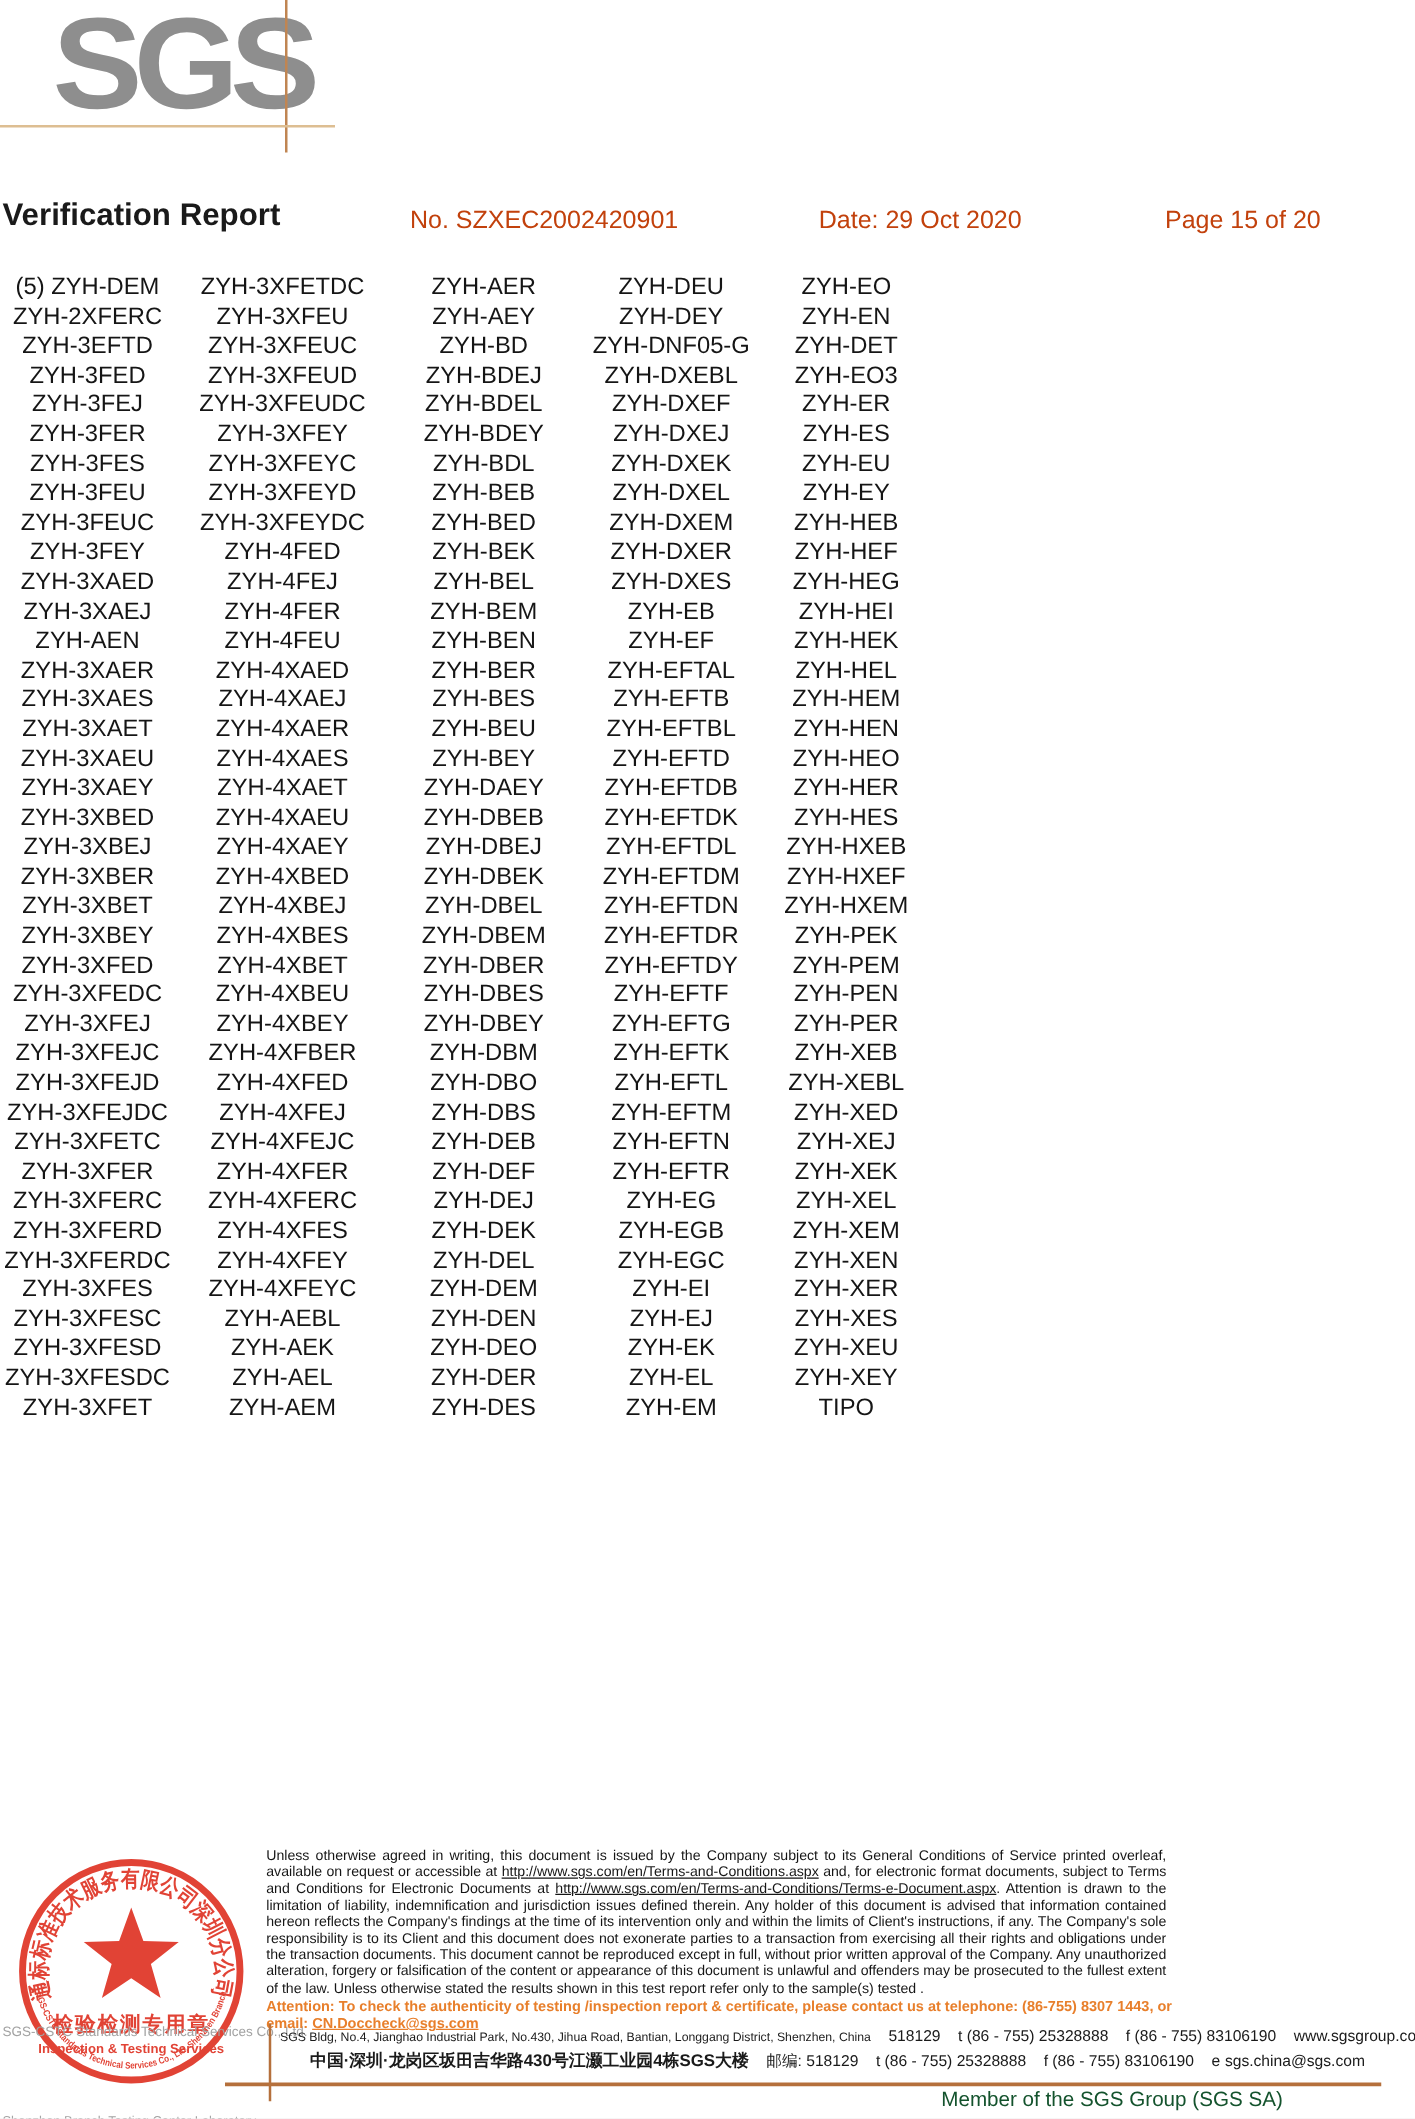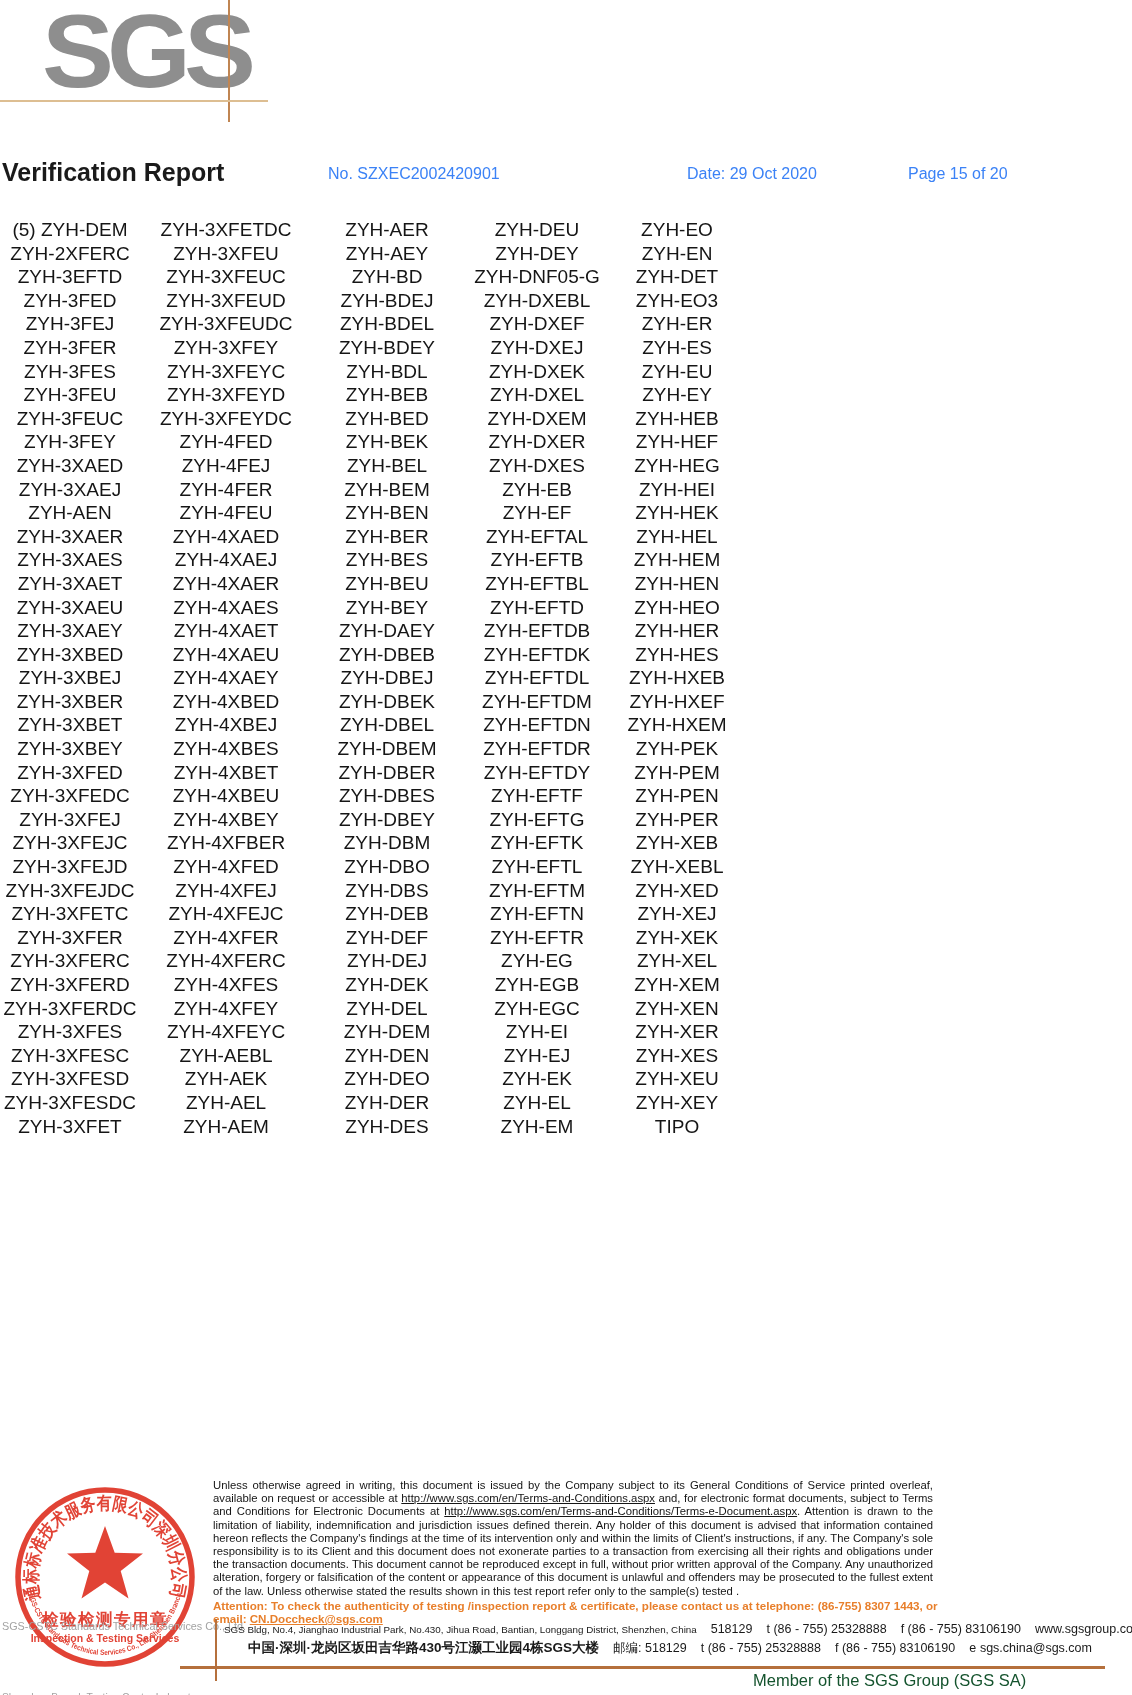--- a/index.html
+++ b/index.html
@@ -4,22 +4,22 @@
 <style>
   html,body{margin:0;padding:0;background:#e9e9e9;}
   #page{position:relative;width:1132px;height:1695px;background:#ffffff;overflow:hidden;
         font-family:Liberation Sans, sans-serif;color:#111;}
   
   #logo{position:absolute;left:42px;top:-12px;font-size:108px;font-weight:700;
         letter-spacing:-7px;color:#8e8e8e;transform:scaleY(.96);}
   #crop-v{position:absolute;left:228px;top:0;width:2px;height:122px;background:#c08552;}
   #crop-h{position:absolute;left:0;top:100px;width:268px;height:2px;background:#ddbe92;}
   #title{position:absolute;left:2px;top:158px;font-size:25px;font-weight:700;color:#1a1a1a;}
-  .hmeta{position:absolute;top:165px;font-size:16px;color:#3b82f6;}
-  #report-no{left:328px;} #report-date{left:655px;margin-left:32px;} #report-page{left:908px;}
+  .hmeta{position:absolute;top:165px;font-size:20px;color:#c2410c;}
+  #report-no{left:328px;} #report-date{left:655px;} #report-page{left:932px;}
   
   #model-grid{position:absolute;left:0;top:218px;width:742px;
         display:grid;grid-template-columns:140px 172px 150px 150px 130px;
         grid-auto-rows:23.6px;}
   #model-grid .cell{font-size:19px;line-height:23.6px;text-align:center;
         white-space:nowrap;color:#151515;}
   
   #disclaimer{position:absolute;left:213px;top:1479px;width:720px;font-size:11.3px;
         line-height:13.2px;text-align:justify;color:#151515;}
   #disclaimer .lnk{text-decoration:underline;}

